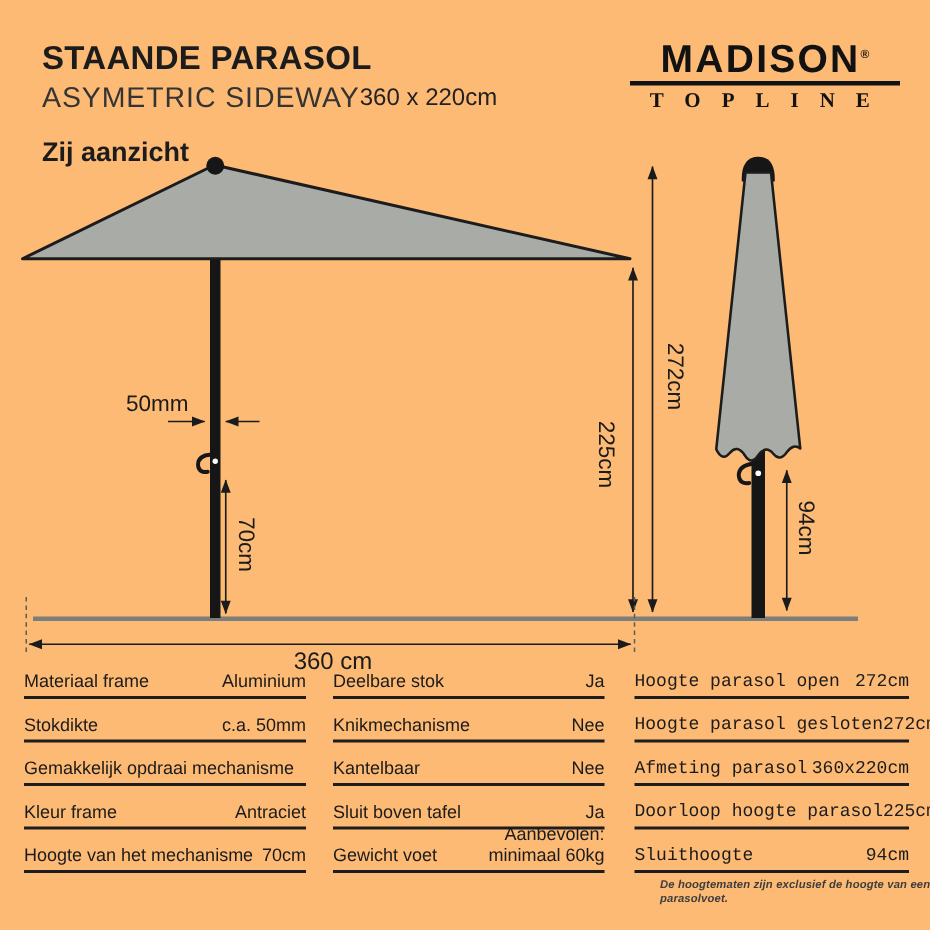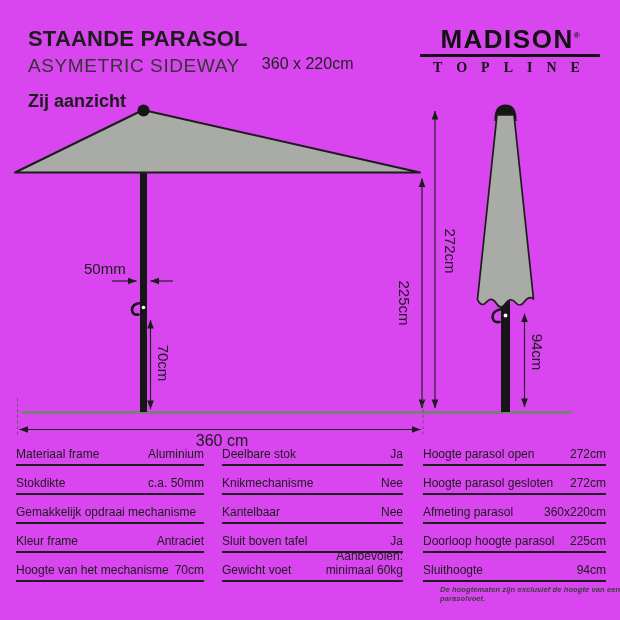--- a/index.html
+++ b/index.html
@@ -1,43 +1,43 @@
 <!DOCTYPE html>
 <html><head>
 <meta charset="utf-8">
 <style>
   html,body { margin:0; padding:0; background:#fff; }
   .page {
-    position:relative; width:620px; height:620px; background:#d946ef;
+    position:relative; width:620px; height:620px; background:#fdba74;
     font-family:"Liberation Sans", sans-serif; color:#1b1b1b; overflow:hidden;
   }
   
   .title-block { position:absolute; left:28px; top:27px; }
   .product-title { margin:0; font-size:22px; font-weight:bold; letter-spacing:0.2px; line-height:1.1; color:#1c1c1c; }
-  .subtitle-row { display:flex; align-items:flex-start; gap:22px; margin-top:4px; }
+  .subtitle-row { display:flex; align-items:center; margin-top:4px; }
   .product-subtitle { font-size:19px; font-weight:400; color:#343434; letter-spacing:0.6px; }
   .product-size { font-size:16px; color:#222; }
   .brand { position:absolute; right:20px; top:26px; width:180px; text-align:center; }
   .brand-name { font-size:26px; font-weight:800; letter-spacing:1.5px; line-height:1; white-space:nowrap; color:#121212; }
   .brand-name sup { font-size:8px; vertical-align:super; letter-spacing:0; }
   .brand-rule { border-top:3px solid #121212; margin:2px 0 3px 0; }
   .brand-tagline { font-family:"Liberation Serif", serif; font-size:14px; font-weight:bold; letter-spacing:14px; text-indent:7px; white-space:nowrap; color:#121212;text-align:center; }
   .view-label { position:absolute; left:28px; top:91px; font-size:18px; font-weight:bold; color:#1c1c1c; }
   
   svg.diagram { position:absolute; left:0; top:0; }
   .dim { stroke:#1b1b1b; stroke-width:1.1; fill:none; }
   .dash { stroke:#5c5c5c; stroke-width:1; stroke-dasharray:3 2.6; fill:none; }
   .outline { stroke:#1c1c1c; stroke-width:2; stroke-linejoin:round; }
   .crank { fill:none; stroke-width:2.6; stroke-linecap:round; }
   svg text { font-family:"Liberation Sans", sans-serif; font-size:15px; fill:#1b1b1b; }
   
   .spec-col { position:absolute; top:437px; }
   .col1 { left:16px;  width:188px; }
   .col2 { left:222px; width:181px; }
-  .col3 { left:423px; width:183px; }
+  .col3 { left:423px; width:183px;font-family:Liberation Mono, monospace; }
   .spec-row {
     box-sizing:border-box; height:29px; display:flex; justify-content:space-between;
     align-items:flex-end; padding-bottom:2px; border-bottom:2px solid #1d1d1d;
     font-size:12px; line-height:1.15; overflow:visible;
   }
   .spec-label { text-align:left; white-space:nowrap; }
   .spec-value { text-align:right; white-space:pre-line; }
   .footnote {
     position:absolute; left:423px; top:585px; width:183px;
     font-size:7.5px; font-style:italic; font-weight:bold; color:#3d3d3d; letter-spacing:0.1px;margin-left:17px;

